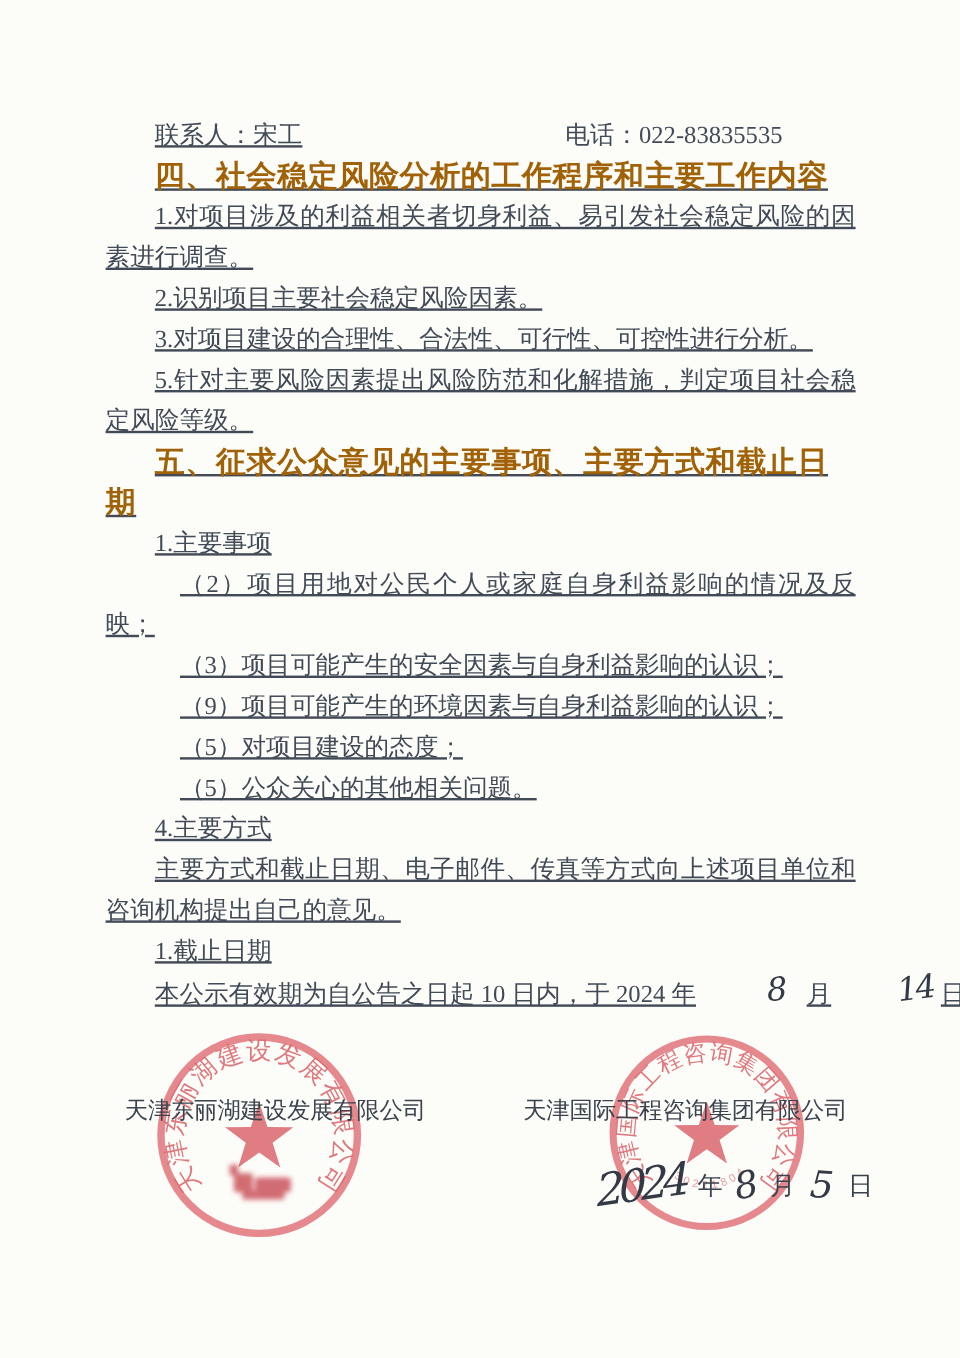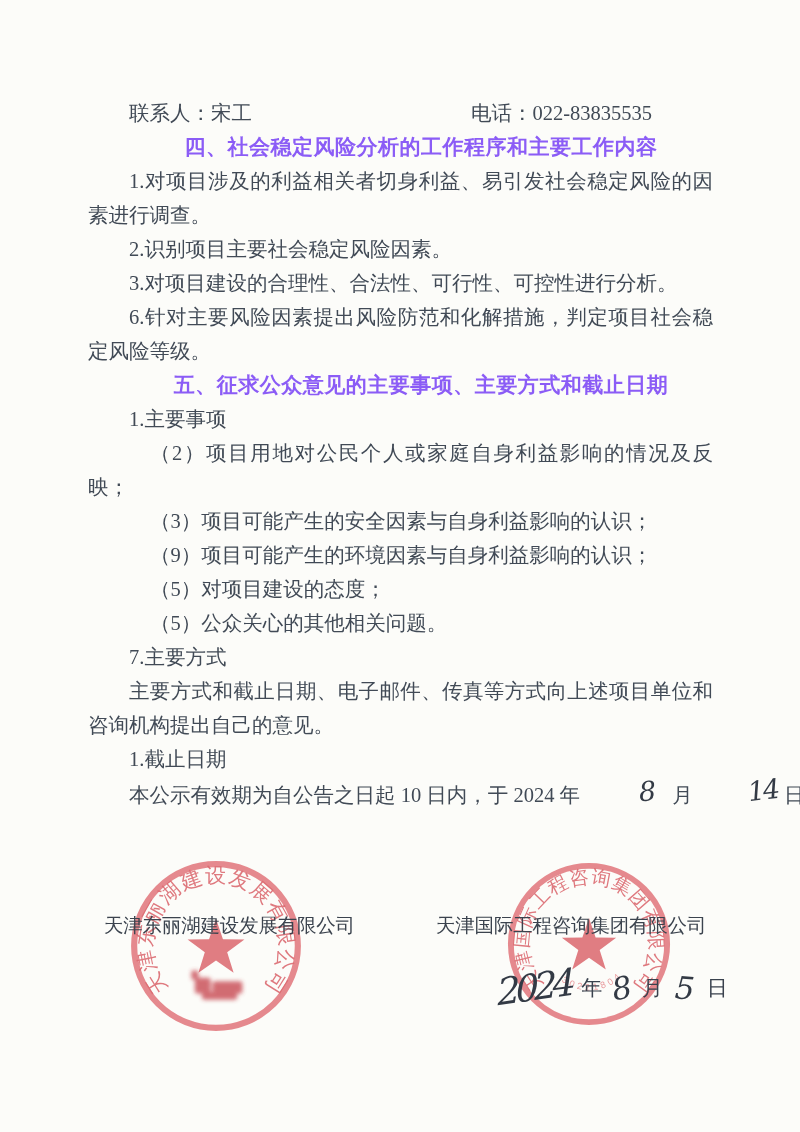--- a/index.html
+++ b/index.html
@@ -4,29 +4,29 @@
 <style>
   html,body{margin:0;padding:0;}
   body{
     width:800px;height:1132px;position:relative;overflow:hidden;
     background:#fcfcf9;
     font-family:"Liberation Serif",serif;
     color:#414a56;
   }
   .doc{
     position:absolute;left:88px;top:96px;width:625px;
-    font-size:20.5px;line-height:34px;text-align:justify;
+    font-size:20.5px;line-height:34px;text-align:justify;text-decoration:underline;
   }
   .doc p{margin:0;}
   .ind{text-indent:41px;}
   .ind3{text-indent:62px;}
   .heading{
     font-family:"Liberation Sans",sans-serif;
-    font-weight:bold;color:#8b5cf6;font-size:21px;
-    text-indent:41px;text-align:center;letter-spacing:.5px;
+    font-weight:bold;color:#a16207;font-size:25px;
+    text-indent:41px;text-align:left;letter-spacing:.5px;
   }
   .contact-line{position:relative;text-align:left;}
   .phone{position:absolute;left:342px;top:0;}
   .deadline-line{text-align:left;text-indent:41px;white-space:nowrap;}
   .hand{
     font-family:"DejaVu Serif",serif;font-style:italic;
     color:#333a45;display:inline-block;
   }
   .hand-month{font-size:27px;transform:rotate(-4deg);margin:0 16px 0 18px;}
   .hand-day{font-size:27px;transform:rotate(-7deg);margin:0 6px 0 14px;letter-spacing:-2px;}
@@ -56,30 +56,30 @@
 <div class="doc">
   <p class="ind contact-line">
     <span>联系人：宋工</span>
     <span class="phone">电话：022-83835535</span>
   </p>
 
   <p class="heading">四、社会稳定风险分析的工作程序和主要工作内容</p>
   <p class="ind">1.对项目涉及的利益相关者切身利益、易引发社会稳定风险的因素进行调查。</p>
   <p class="ind">2.识别项目主要社会稳定风险因素。</p>
   <p class="ind">3.对项目建设的合理性、合法性、可行性、可控性进行分析。</p>
-  <p class="ind">6.针对主要风险因素提出风险防范和化解措施，判定项目社会稳定风险等级。</p>
+  <p class="ind">5.针对主要风险因素提出风险防范和化解措施，判定项目社会稳定风险等级。</p>
 
   <p class="heading">五、征求公众意见的主要事项、主要方式和截止日期</p>
   <p class="ind">1.主要事项</p>
   <p class="ind3">（2）项目用地对公民个人或家庭自身利益影响的情况及反映；</p>
   <p class="ind3">（3）项目可能产生的安全因素与自身利益影响的认识；</p>
   <p class="ind3">（9）项目可能产生的环境因素与自身利益影响的认识；</p>
   <p class="ind3">（5）对项目建设的态度；</p>
   <p class="ind3">（5）公众关心的其他相关问题。</p>
-  <p class="ind">7.主要方式</p>
+  <p class="ind">4.主要方式</p>
   <p class="ind">主要方式和截止日期、电子邮件、传真等方式向上述项目单位和咨询机构提出自己的意见。</p>
   <p class="ind">1.截止日期</p>
 
   <p class="deadline-line">
     <span>本公示有效期为自公告之日起 10 日内，于 2024 年</span><span class="hand hand-month">8</span><span>月</span><span class="hand hand-day">14</span><span>日截止。</span>
   </p>
 </div>
 
 <div class="sig-area">
 

